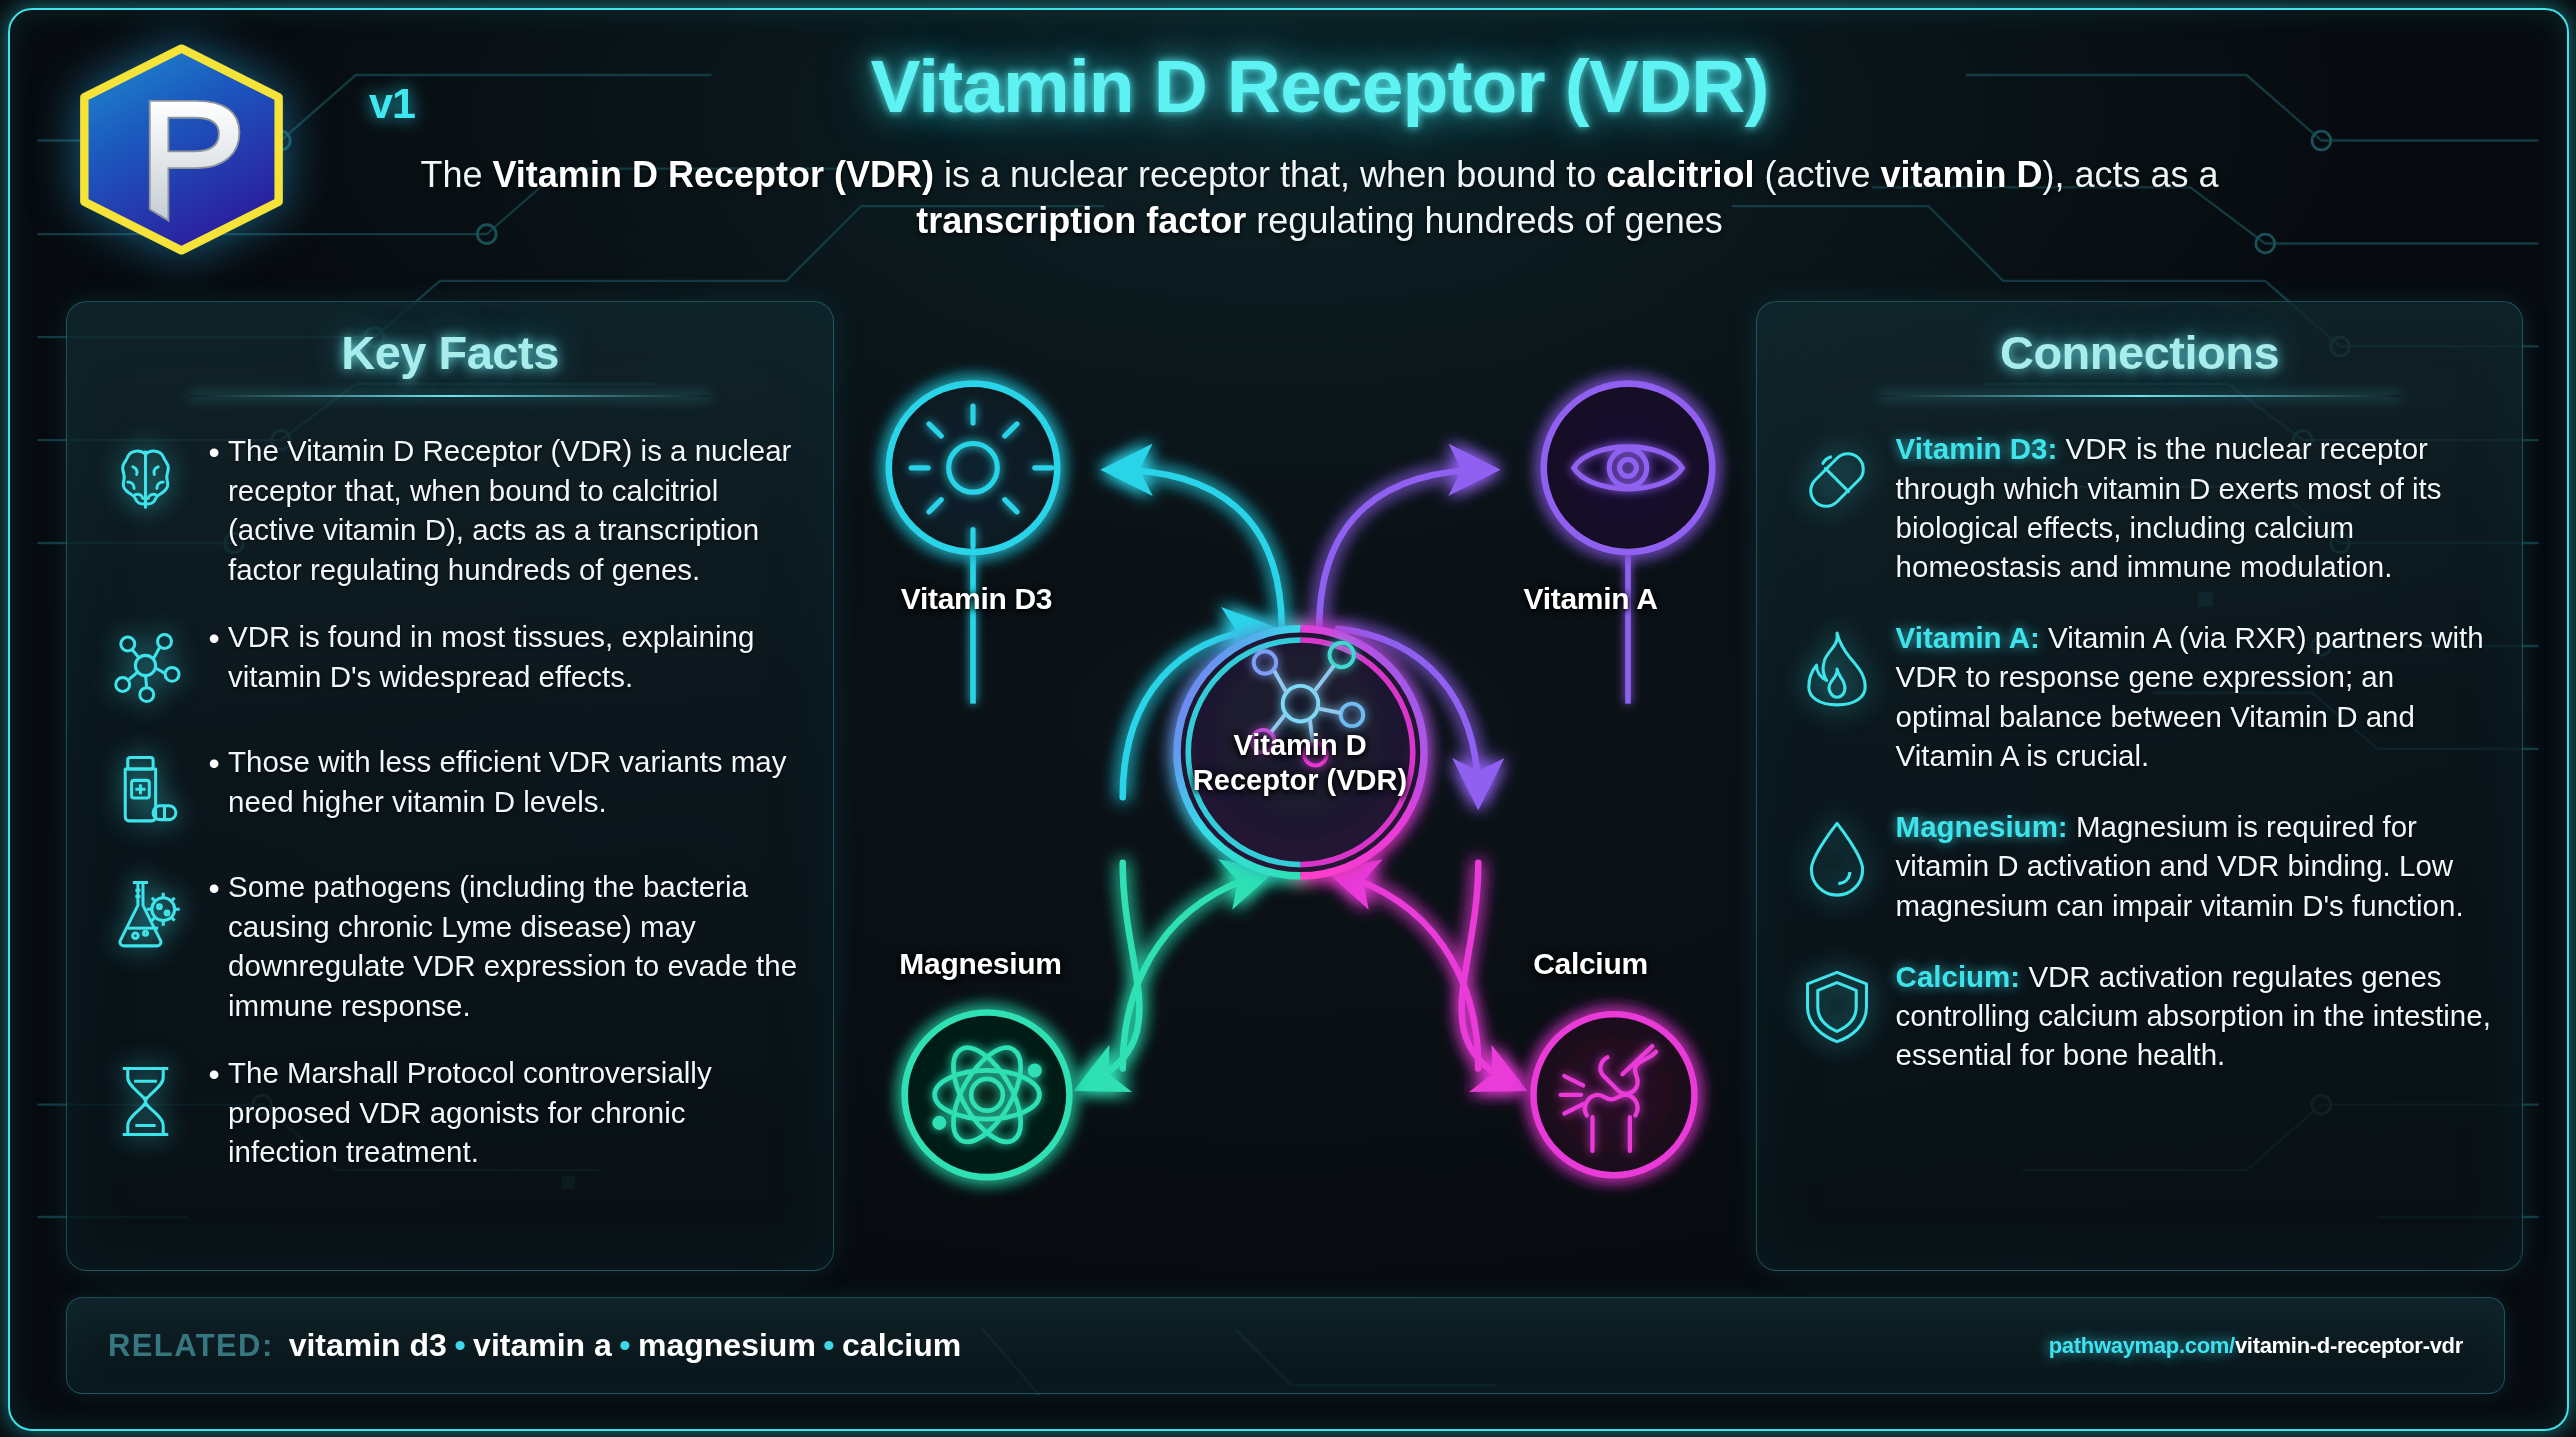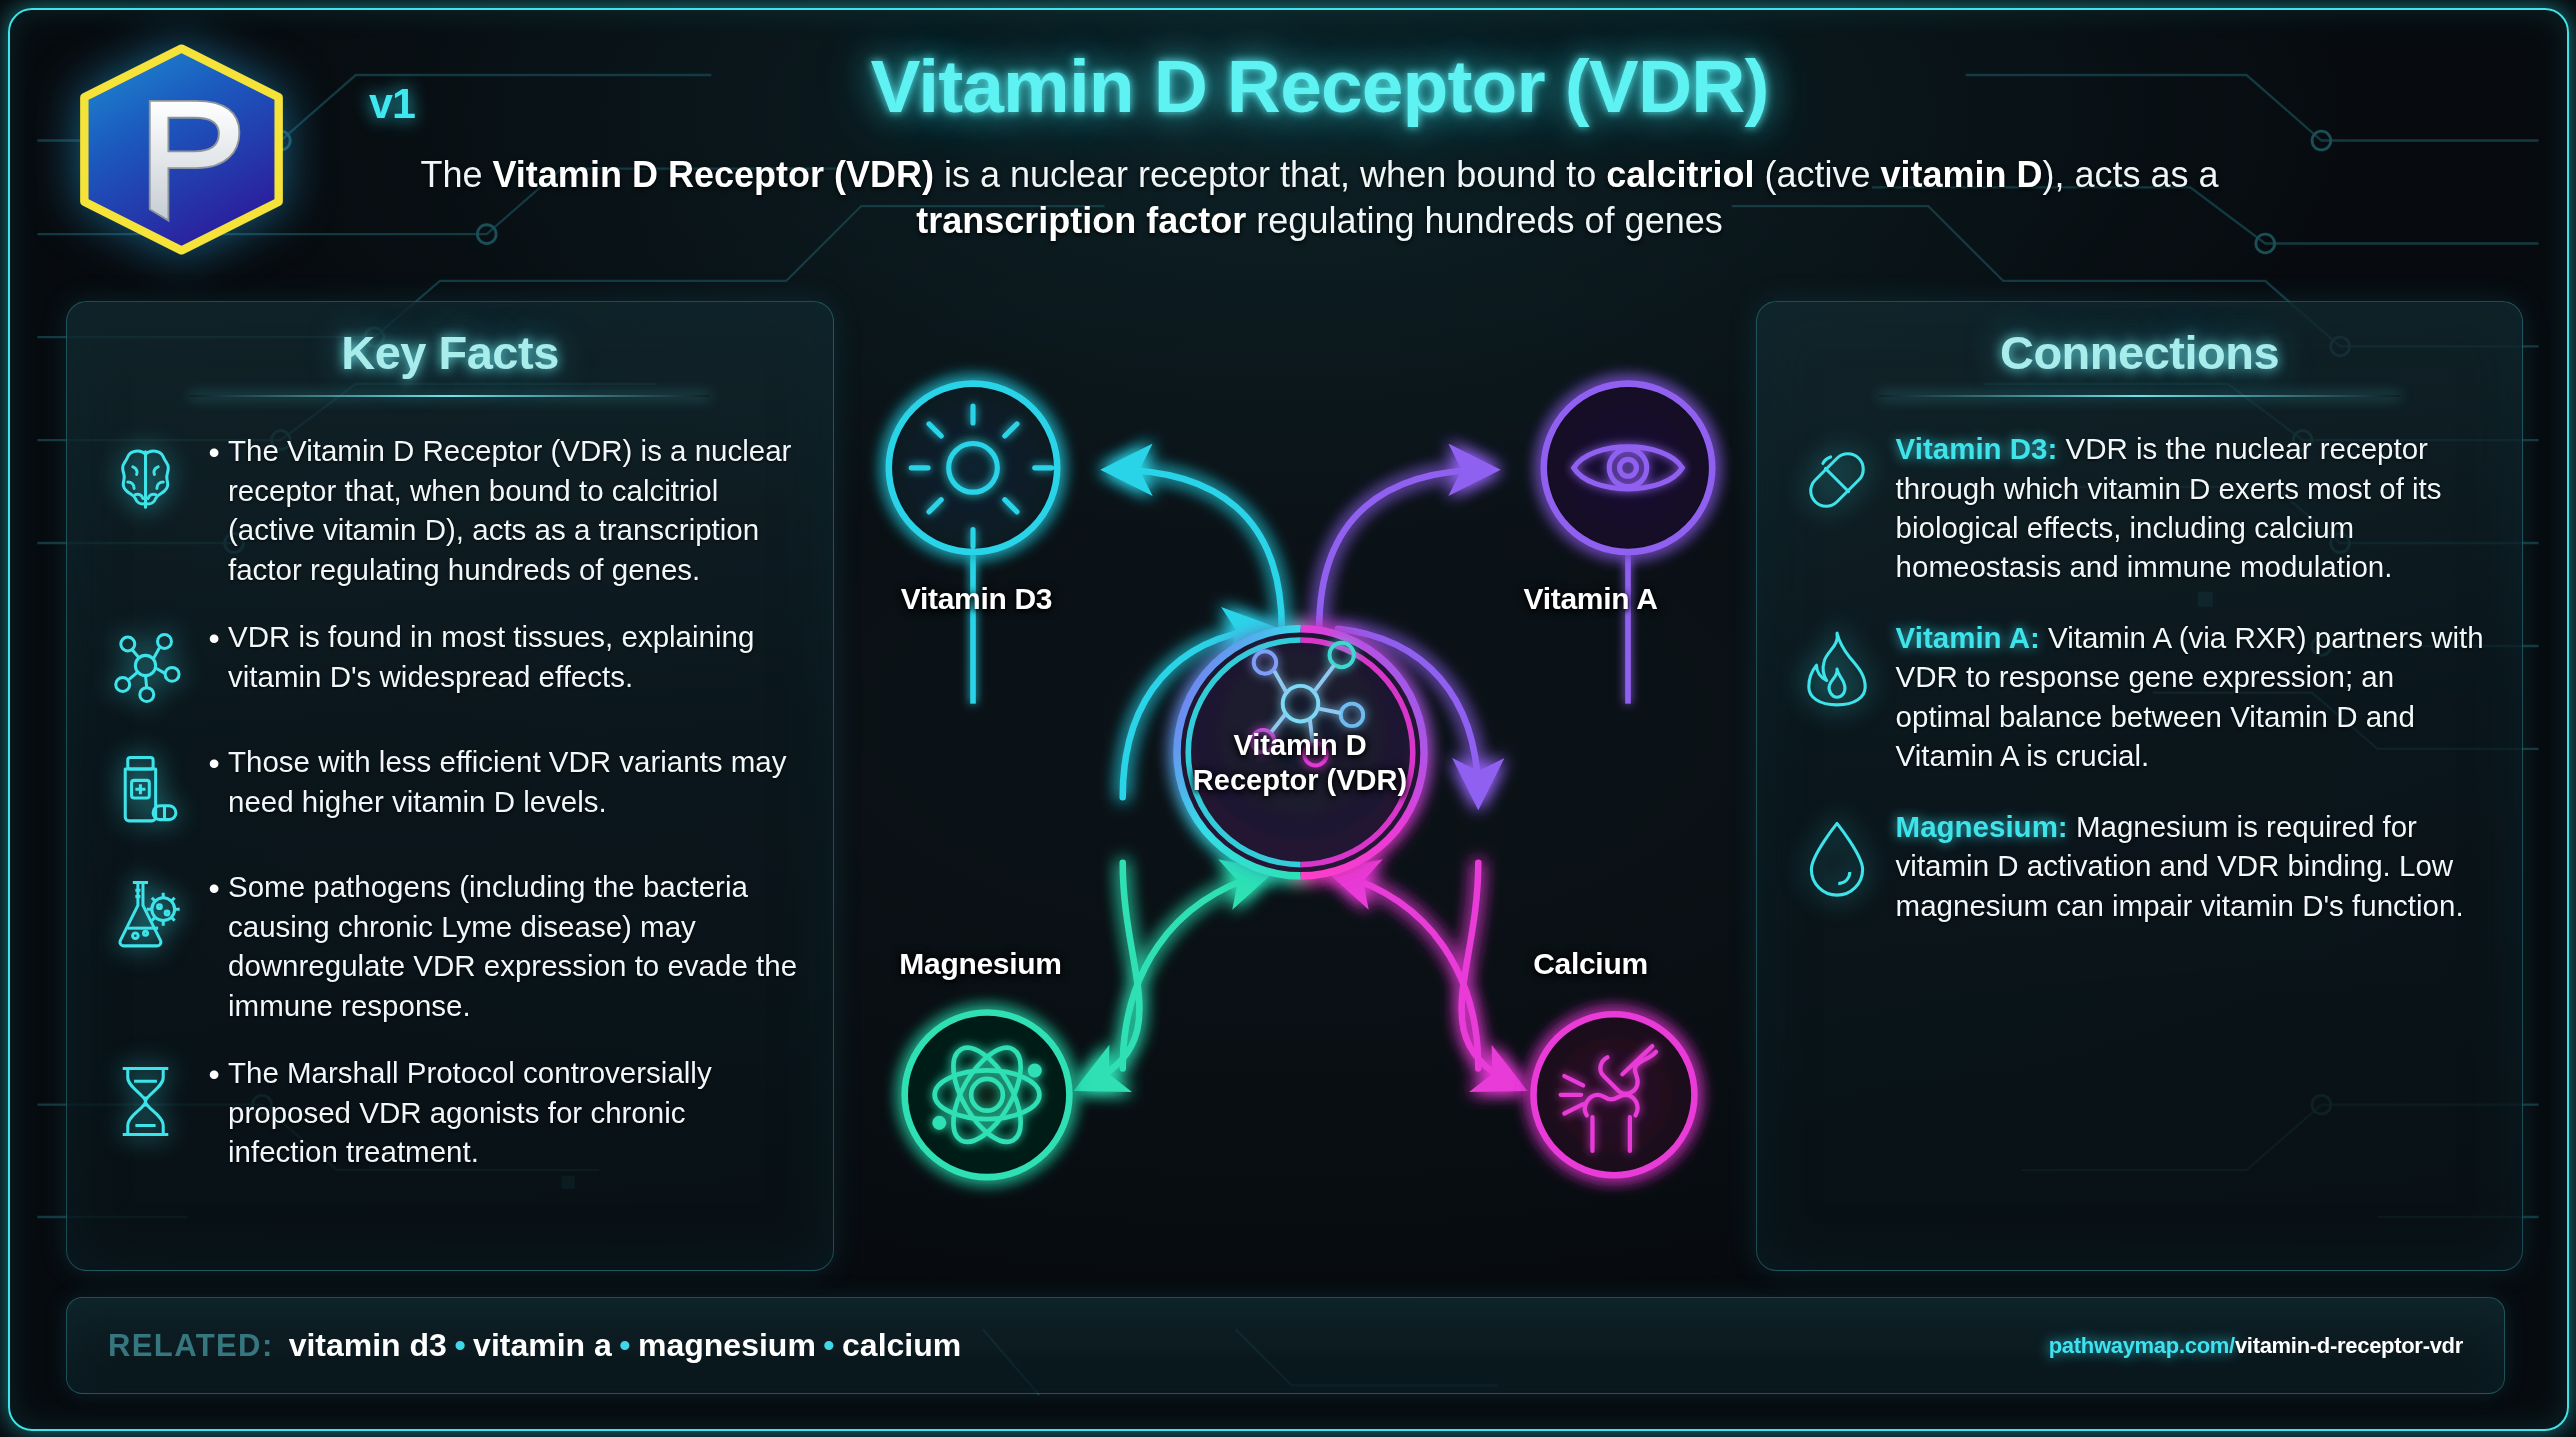--- a/index.html
+++ b/index.html
@@ -336,20 +336,31 @@
           <svg width="82" height="82" viewBox="0 0 64 64" fill="none" stroke="#3fe3ea" stroke-width="2.4" stroke-linejoin="round">
             <path d="M32 5 C32 5 12 30 12 41 a20 20 0 0 0 40 0 C52 30 32 5 32 5z"></path>
             <path d="M42 43c0 5-4 9-9 9"></path>
           </svg>
         </div>
         <div class="conn-text">
           <span class="lbl">Magnesium:</span><span> Magnesium is required for vitamin D activation and VDR binding. Low magnesium can impair vitamin D's function.</span>
         </div>
       </div>
 
+      <div class="conn-row">
+        <div class="conn-icon">
+          <svg width="82" height="82" viewBox="0 0 64 64" fill="none" stroke="#3fe3ea" stroke-width="2.4" stroke-linejoin="round">
+            <path d="M32 5 L55 14 v18 c0 14-11 23-23 27 C21 55 9 46 9 32 V14z"></path>
+            <path d="M32 13 L47 19 v13 c0 10-8 16-15 19 -7-3-15-9-15-19V19z"></path>
+          </svg>
+        </div>
+        <div class="conn-text">
+          <span class="lbl">Calcium:</span><span> VDR activation regulates genes controlling calcium absorption in the intestine, essential for bone health.</span>
+        </div>
+      </div>
 
     </div>
   </div>
 
   <div id="diagram">
     <svg width="917" height="970" viewBox="0 0 980 1036">
       <defs>
         <filter id="gl" x="-70%" y="-70%" width="240%" height="240%">
           <feGaussianBlur stdDeviation="9" result="b"></feGaussianBlur>
           <feMerge>

